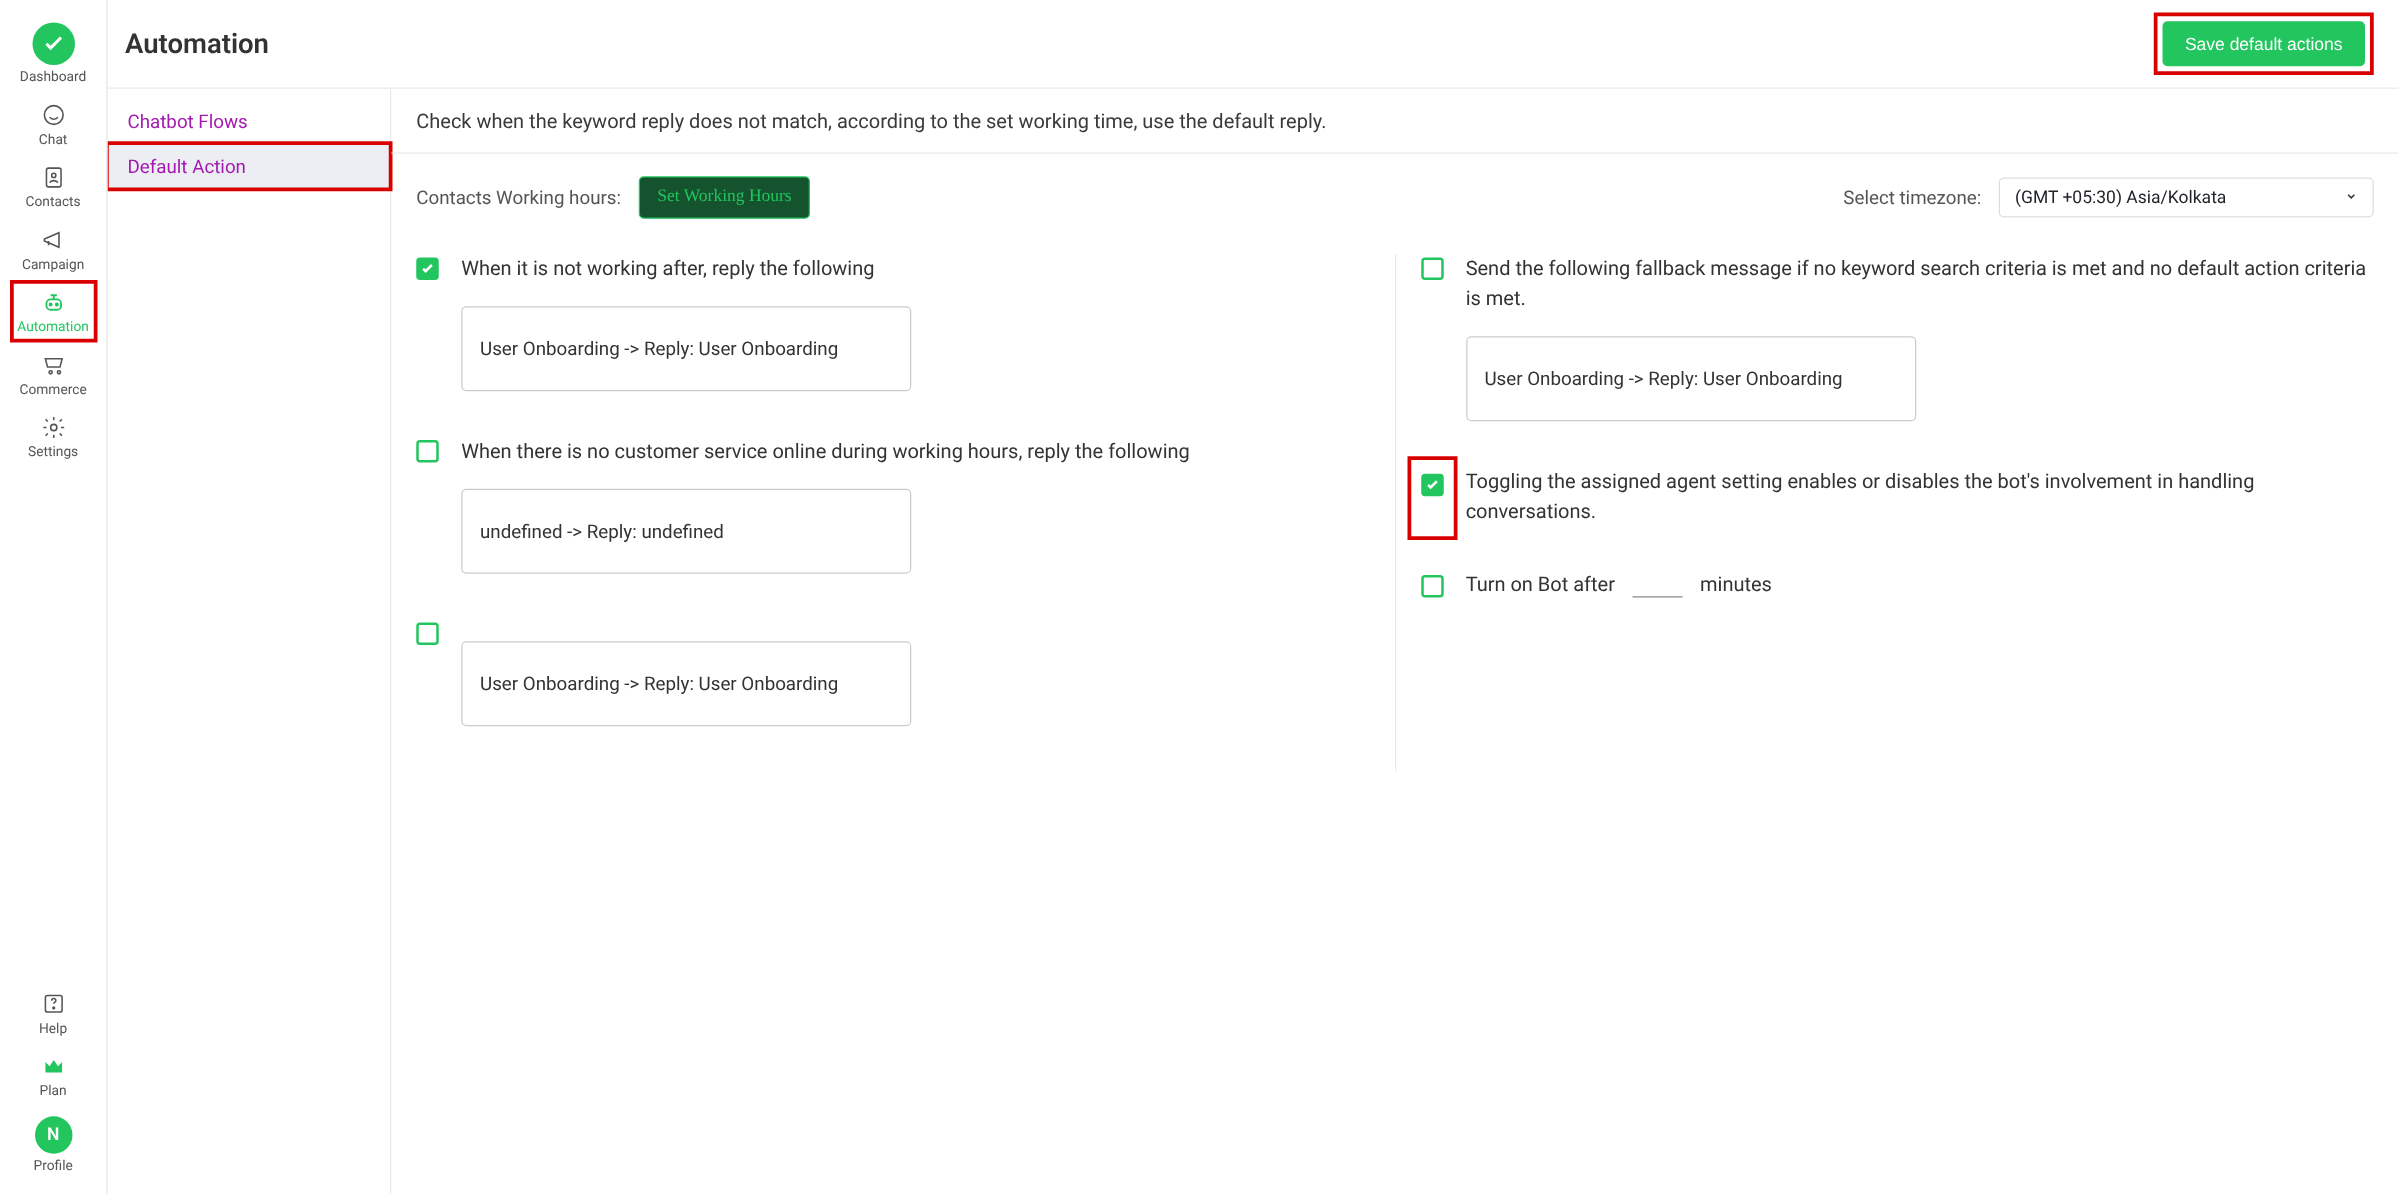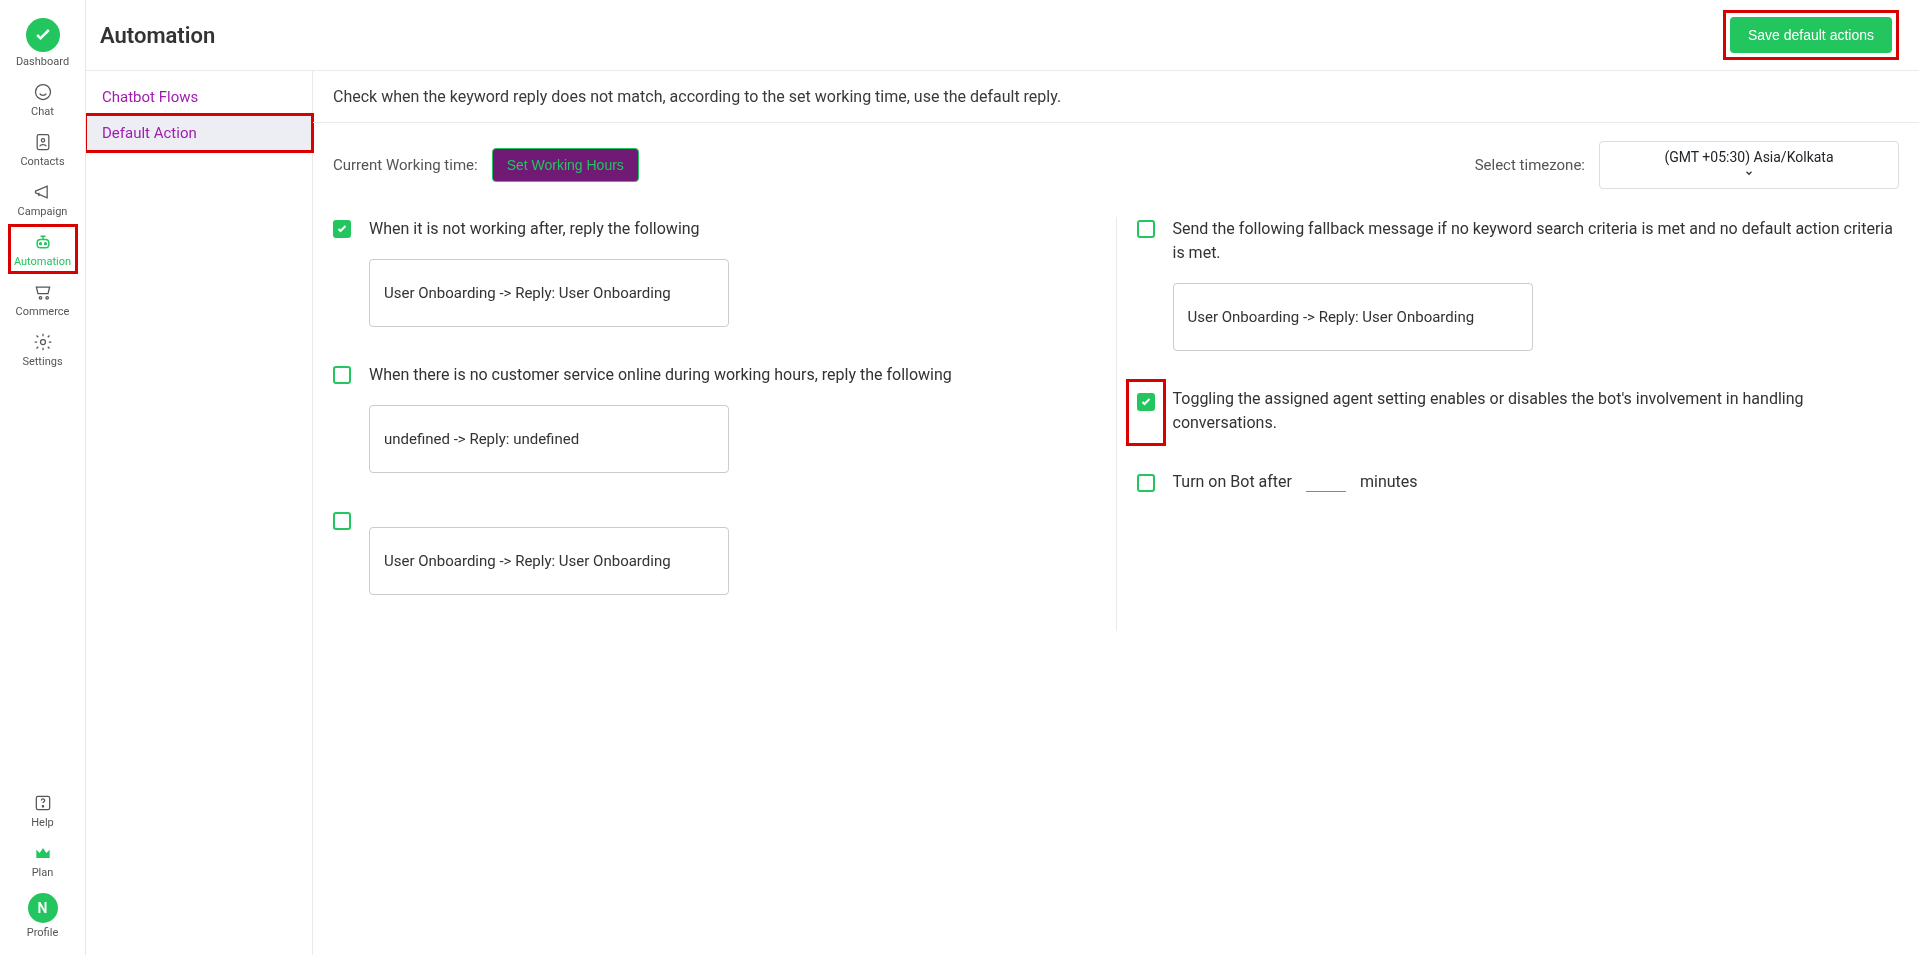--- a/index.html
+++ b/index.html
@@ -159,46 +159,46 @@
     .wh-group {
       display: flex;
       align-items: center;
       gap: 14px;
     }
     .wh-label {
       color: #555;
       font-size: 15px;
     }
     .btn-outline {
-      background: #701a75;
+      background: #14532d;
       color: #22c55e;
       border: 1px solid #22c55e;
       border-radius: 4px;
       padding: 8px 14px;
       cursor: pointer;
       font-size: 14px;
+      font-family: Liberation Serif, serif;
     }
     .tz-select-group {
       display: flex;
       align-items: center;
       gap: 14px;
       margin-left: 16px;
     }
     .select {
       border: 1px solid #ddd;
       border-radius: 4px;
       padding: 7px 12px;
       min-width: 300px;
       background: #fff;
       font-size: 14px;
       display: flex;
       justify-content: space-between;
       align-items: center;
       cursor: pointer;
-      flex-direction: column;
     }
     .cols {
       display: flex;
       gap: 20px;
       margin-top: 28px;
     }
     .col {
       flex: 1;
     }
     .divider {
@@ -389,21 +389,21 @@
         <div class="sub-sidebar-item">Chatbot Flows</div>
         <div class="sub-sidebar-item selected highlighted">Default Action</div>
       </div>
 
       <div class="settings-area">
         <div class="description">Check when the keyword reply does not match, according to the set working time, use the default reply.</div>
 
         <div class="settings-body">
           <div class="tz-row">
             <div class="wh-group">
-              <span class="wh-label">Current Working time:</span>
+              <span class="wh-label">Contacts Working hours:</span>
               <button class="btn-outline">Set Working Hours</button>
             </div>
             <div class="tz-select-group">
               <span class="wh-label">Select timezone:</span>
               <div class="select">
                 <span>(GMT +05:30) Asia/Kolkata</span>
                 <span>
                   <svg width="10" height="10" viewBox="0 0 24 24" fill="none" stroke="#333" stroke-width="3">
                       <path d="M6 9l6 6 6-6"></path>
                     </svg>

